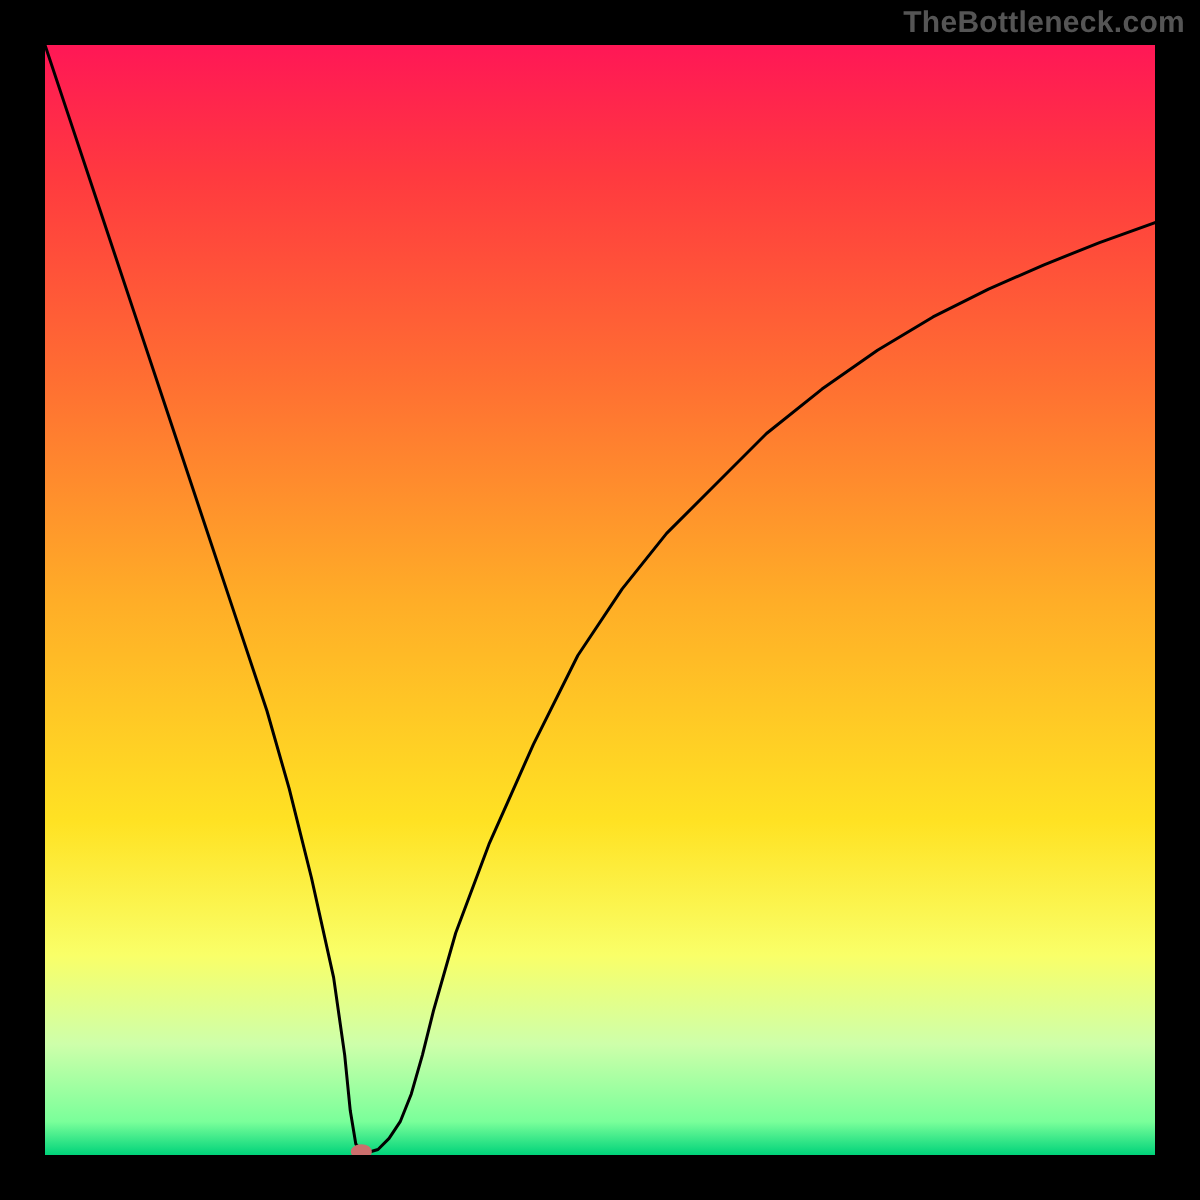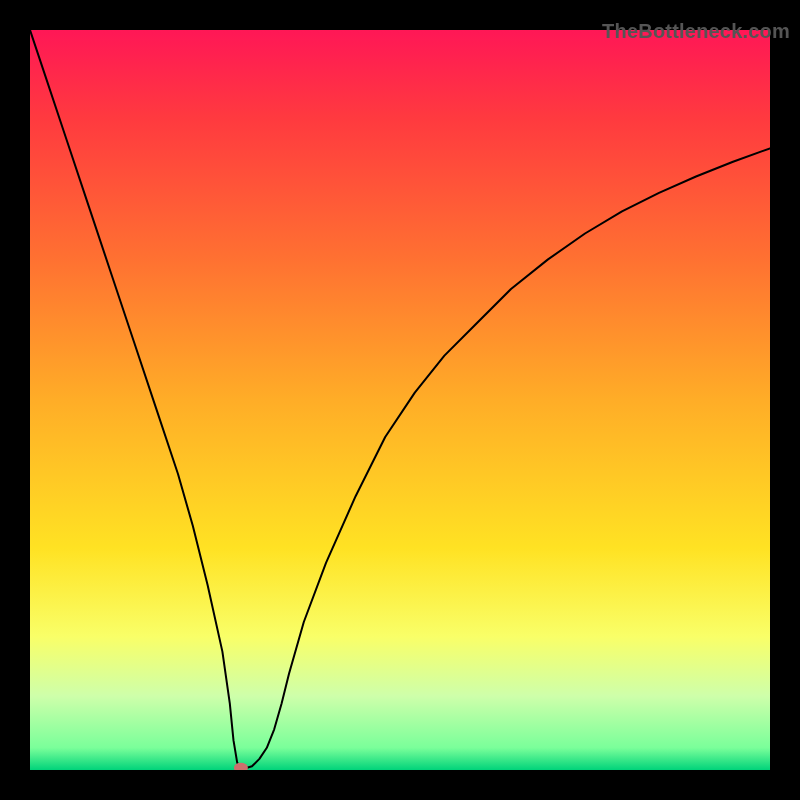--- a/index.html
+++ b/index.html
@@ -19,21 +19,20 @@
   }
   .watermark {
     position: absolute;
     top: 4px;
     right: 10px;
     color: #555555;
     font-size: 20px;
     font-weight: 600;
     letter-spacing: 0.2px;
     z-index: 5;
-    margin-top: 16px;
   }
   .plot-area {
     position: absolute;
     left: 30px;
     top: 30px;
     width: 740px;
     height: 740px;
     overflow: hidden;
   }
   .plot-area svg {

